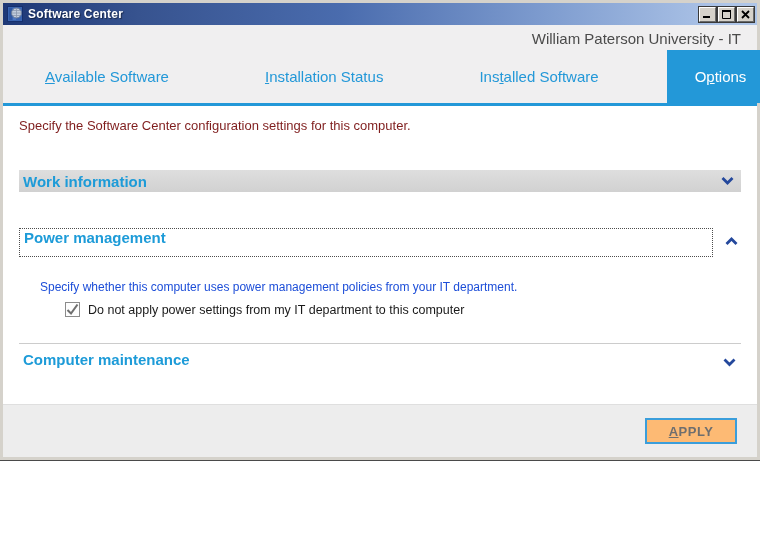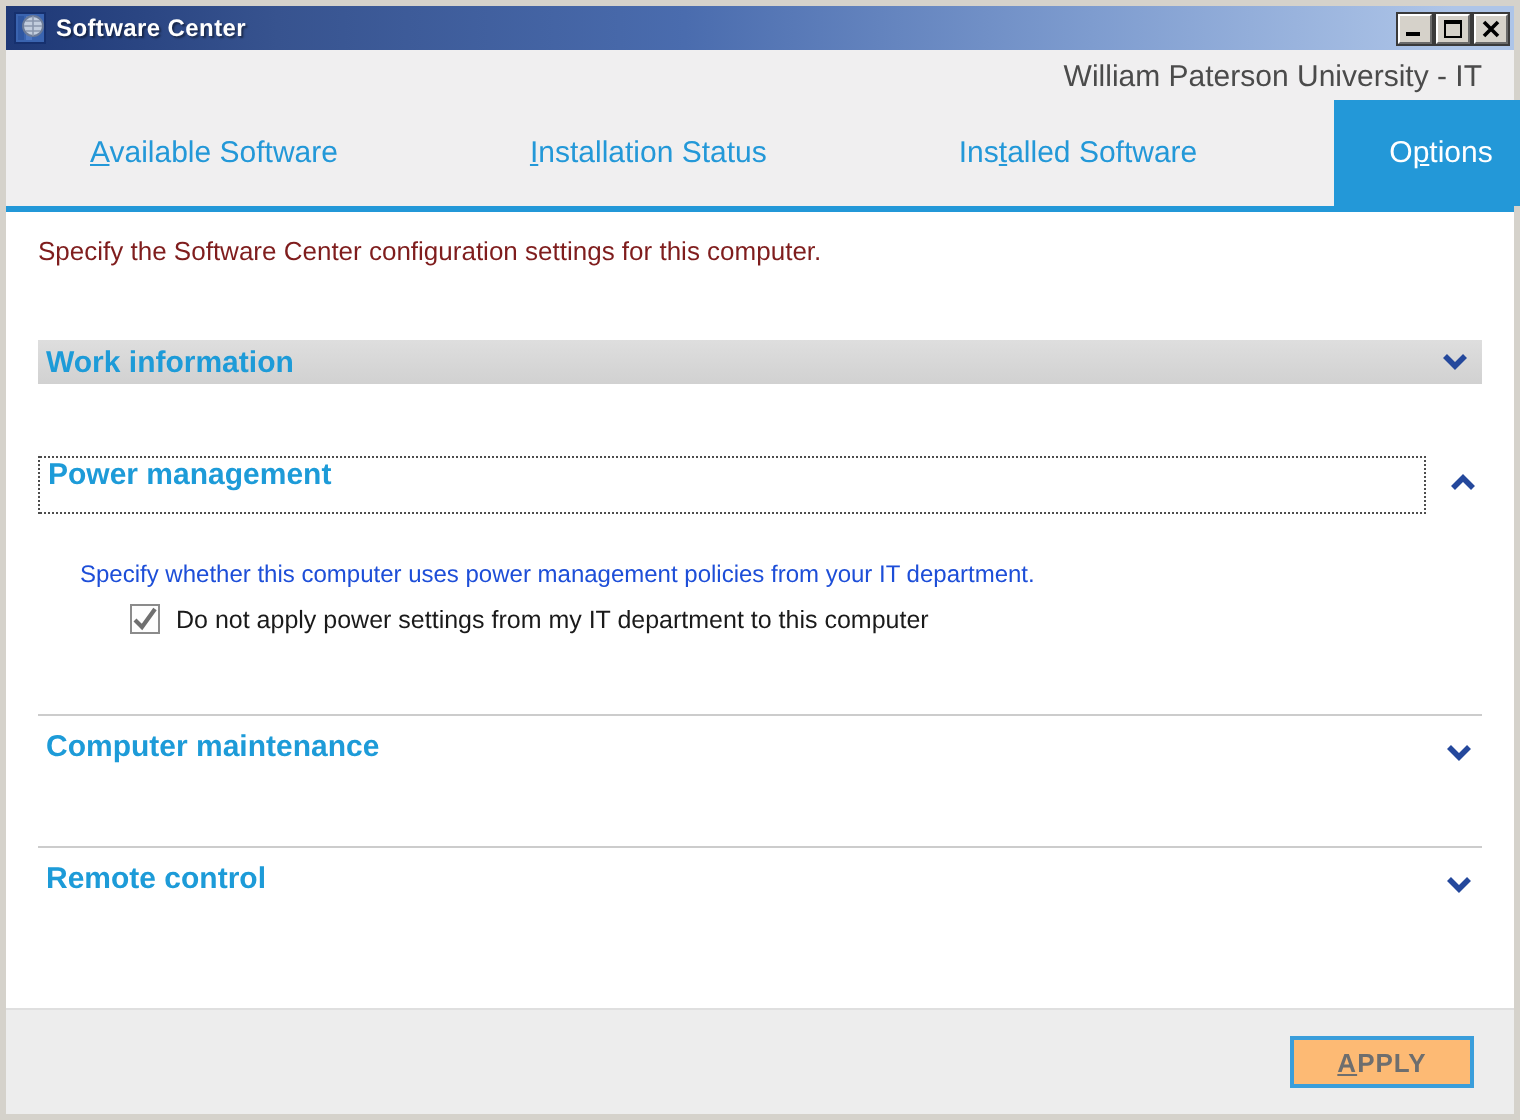--- a/index.html
+++ b/index.html
@@ -1,20 +1,20 @@
 <!DOCTYPE html>
 <html><head>
 <meta charset="utf-8">
 <style>
   * { margin: 0; padding: 0; box-sizing: border-box; }
   html, body { width: 760px; height: 560px; background: #fff; }
   body { font-family: "Liberation Sans", sans-serif; }
 
   .window {
-    width: 760px; height: 560px;
+    width: 760px; height: 460px;
     border: 3px solid #d5d2cb;
     box-shadow: inset 0 0 0 1px #efeeec, 0 1px 0 #4a4a4a;
     background: #fff;
     display: flex; flex-direction: column;
     position: relative;
   }
 
   
   .titlebar {
     height: 22px; flex: 0 0 22px;
@@ -96,21 +96,21 @@
     display: flex; align-items: center; justify-content: center;
   }
   .checklabel { margin-left: 8px; font-size: 12.5px; color: #1a1a1a; }
 
   .sec-line {
     border-top: 1px solid #cccccc;
     padding: 7px 0 6px 4px;
     display: flex; align-items: center;
   }
   .sec-line .chev { top: 14px; transform: none; right: 5px; }
-  .sec-maintenance { margin-top: 40px; text-align: right; }
+  .sec-maintenance { margin-top: 26px; text-align: right; }
   .sec-remote { margin-top: 35px; }
 
   
   .footer {
     flex: 0 0 53px; background: #ededed; border-top: 1px solid #dfdfdf;
     display: flex; align-items: center; justify-content: flex-end;
     padding-right: 20px;
   }
   .apply {
     min-width: 92px; height: 26px;

